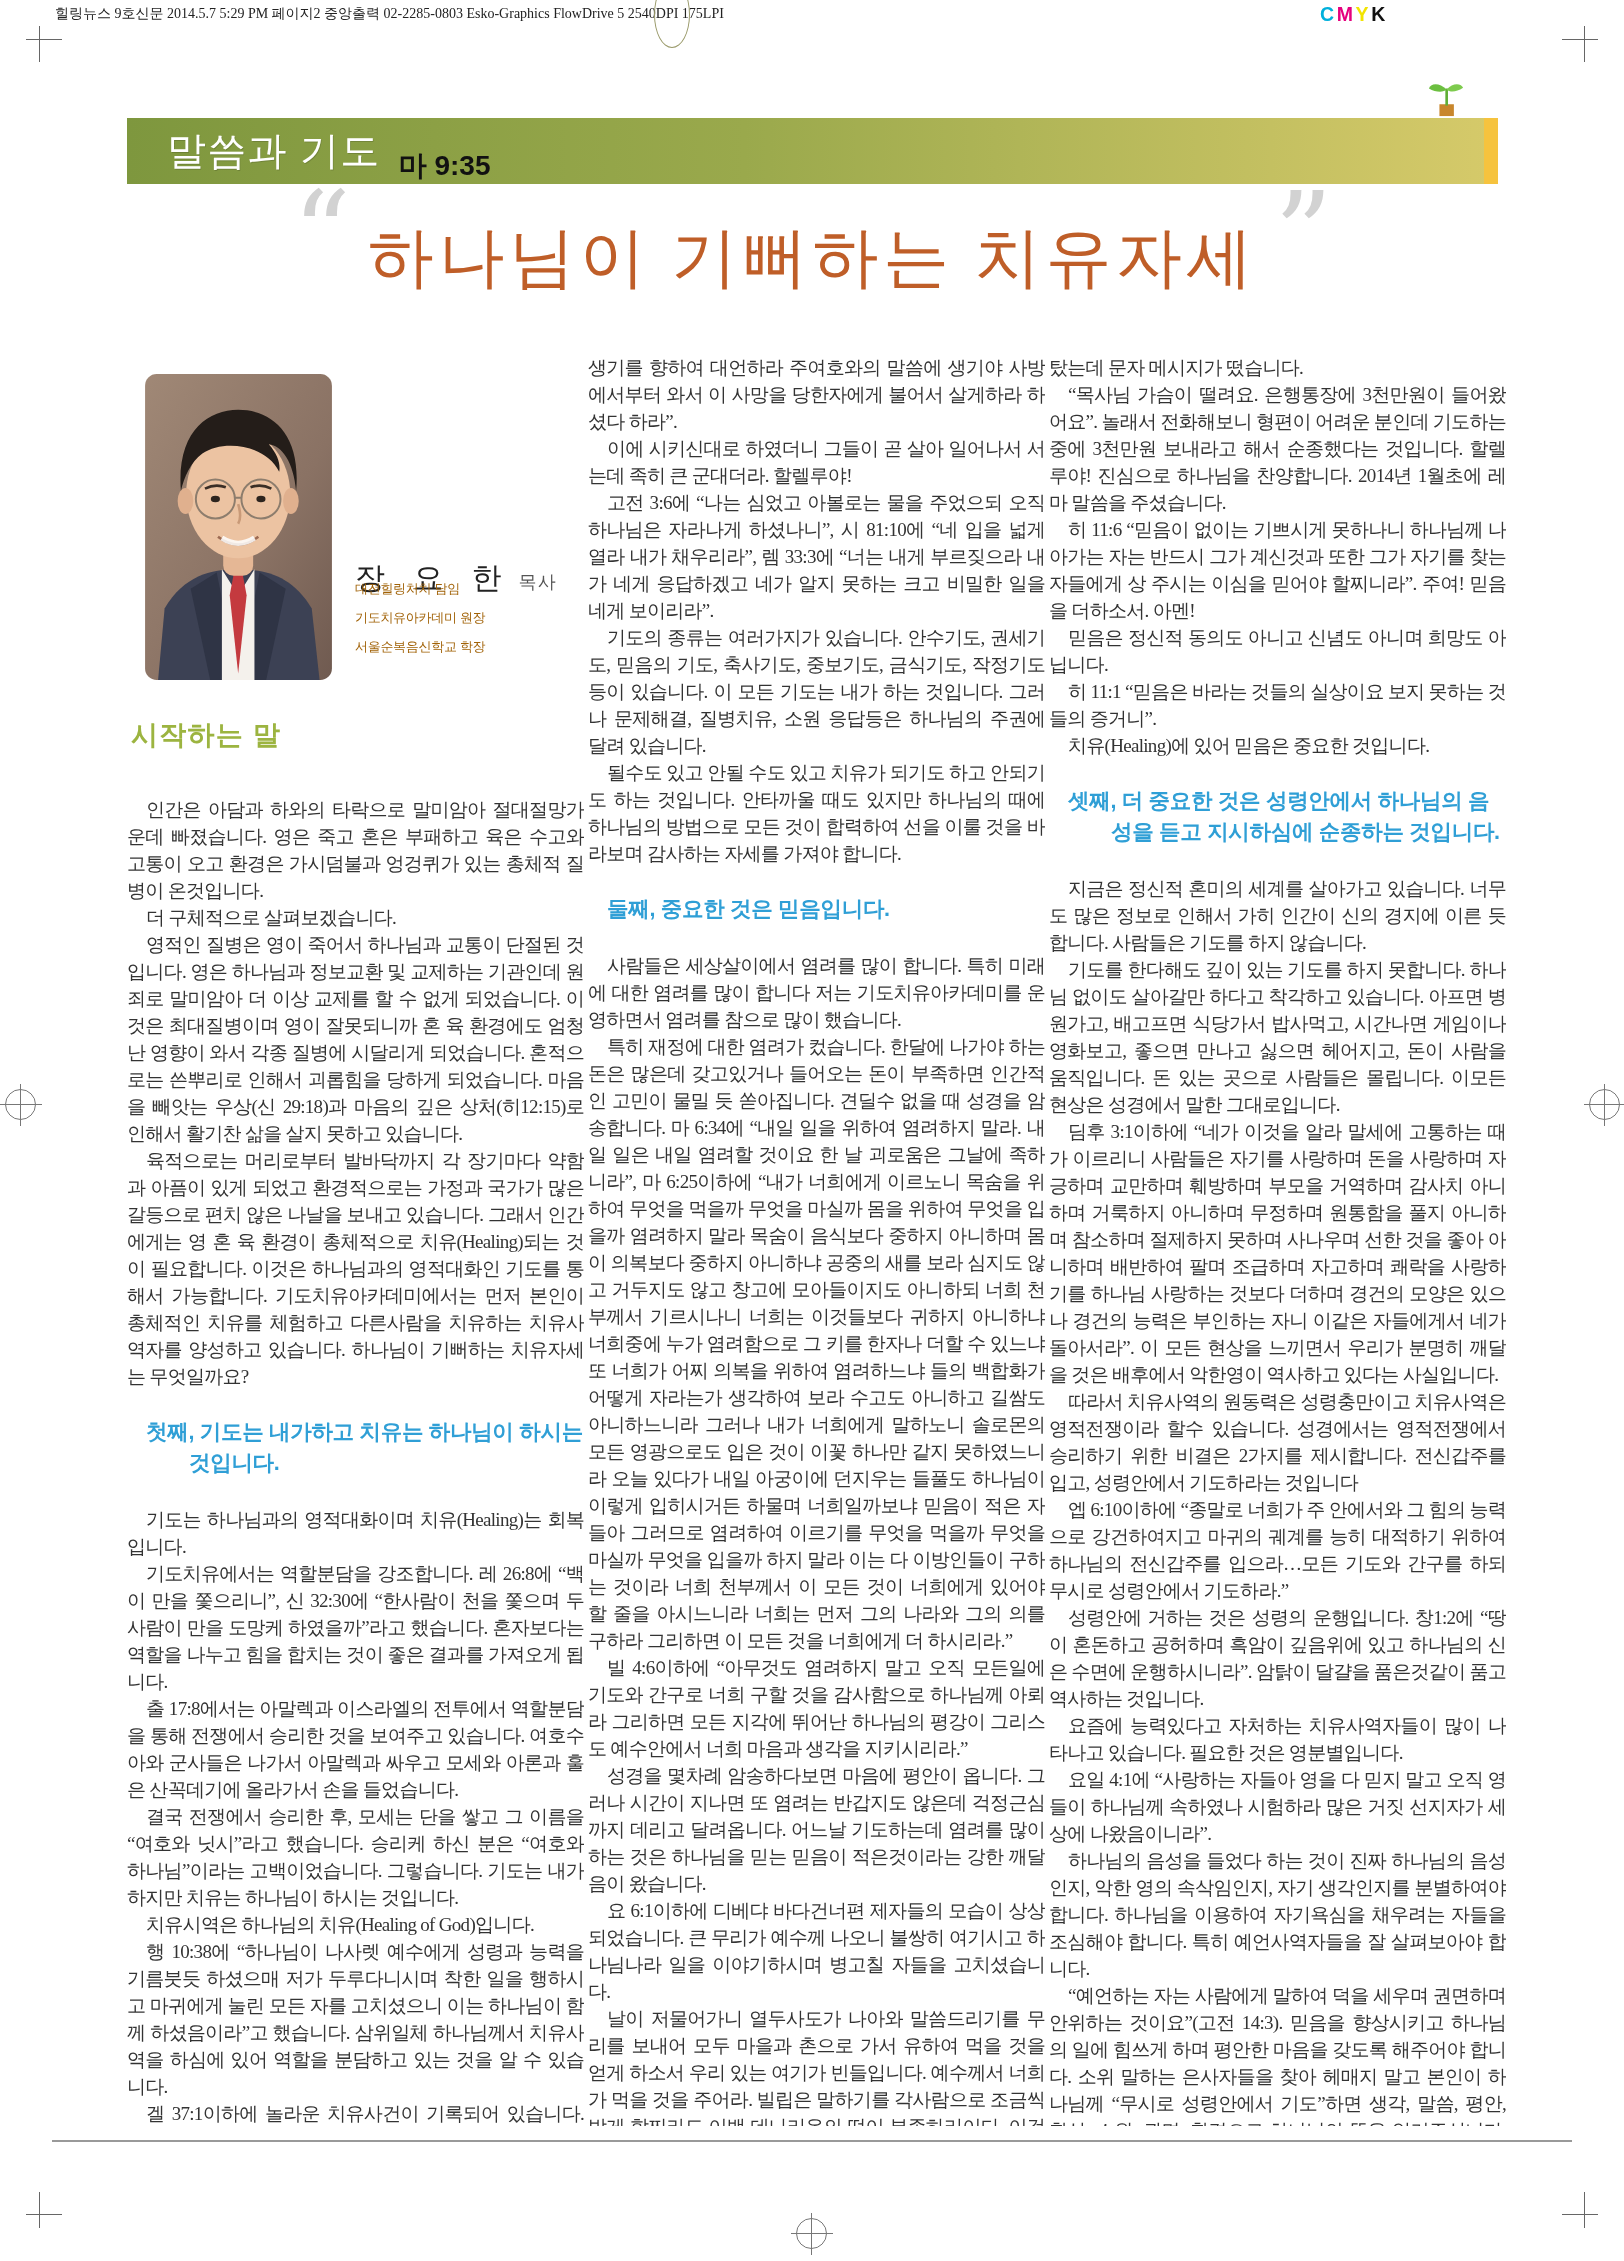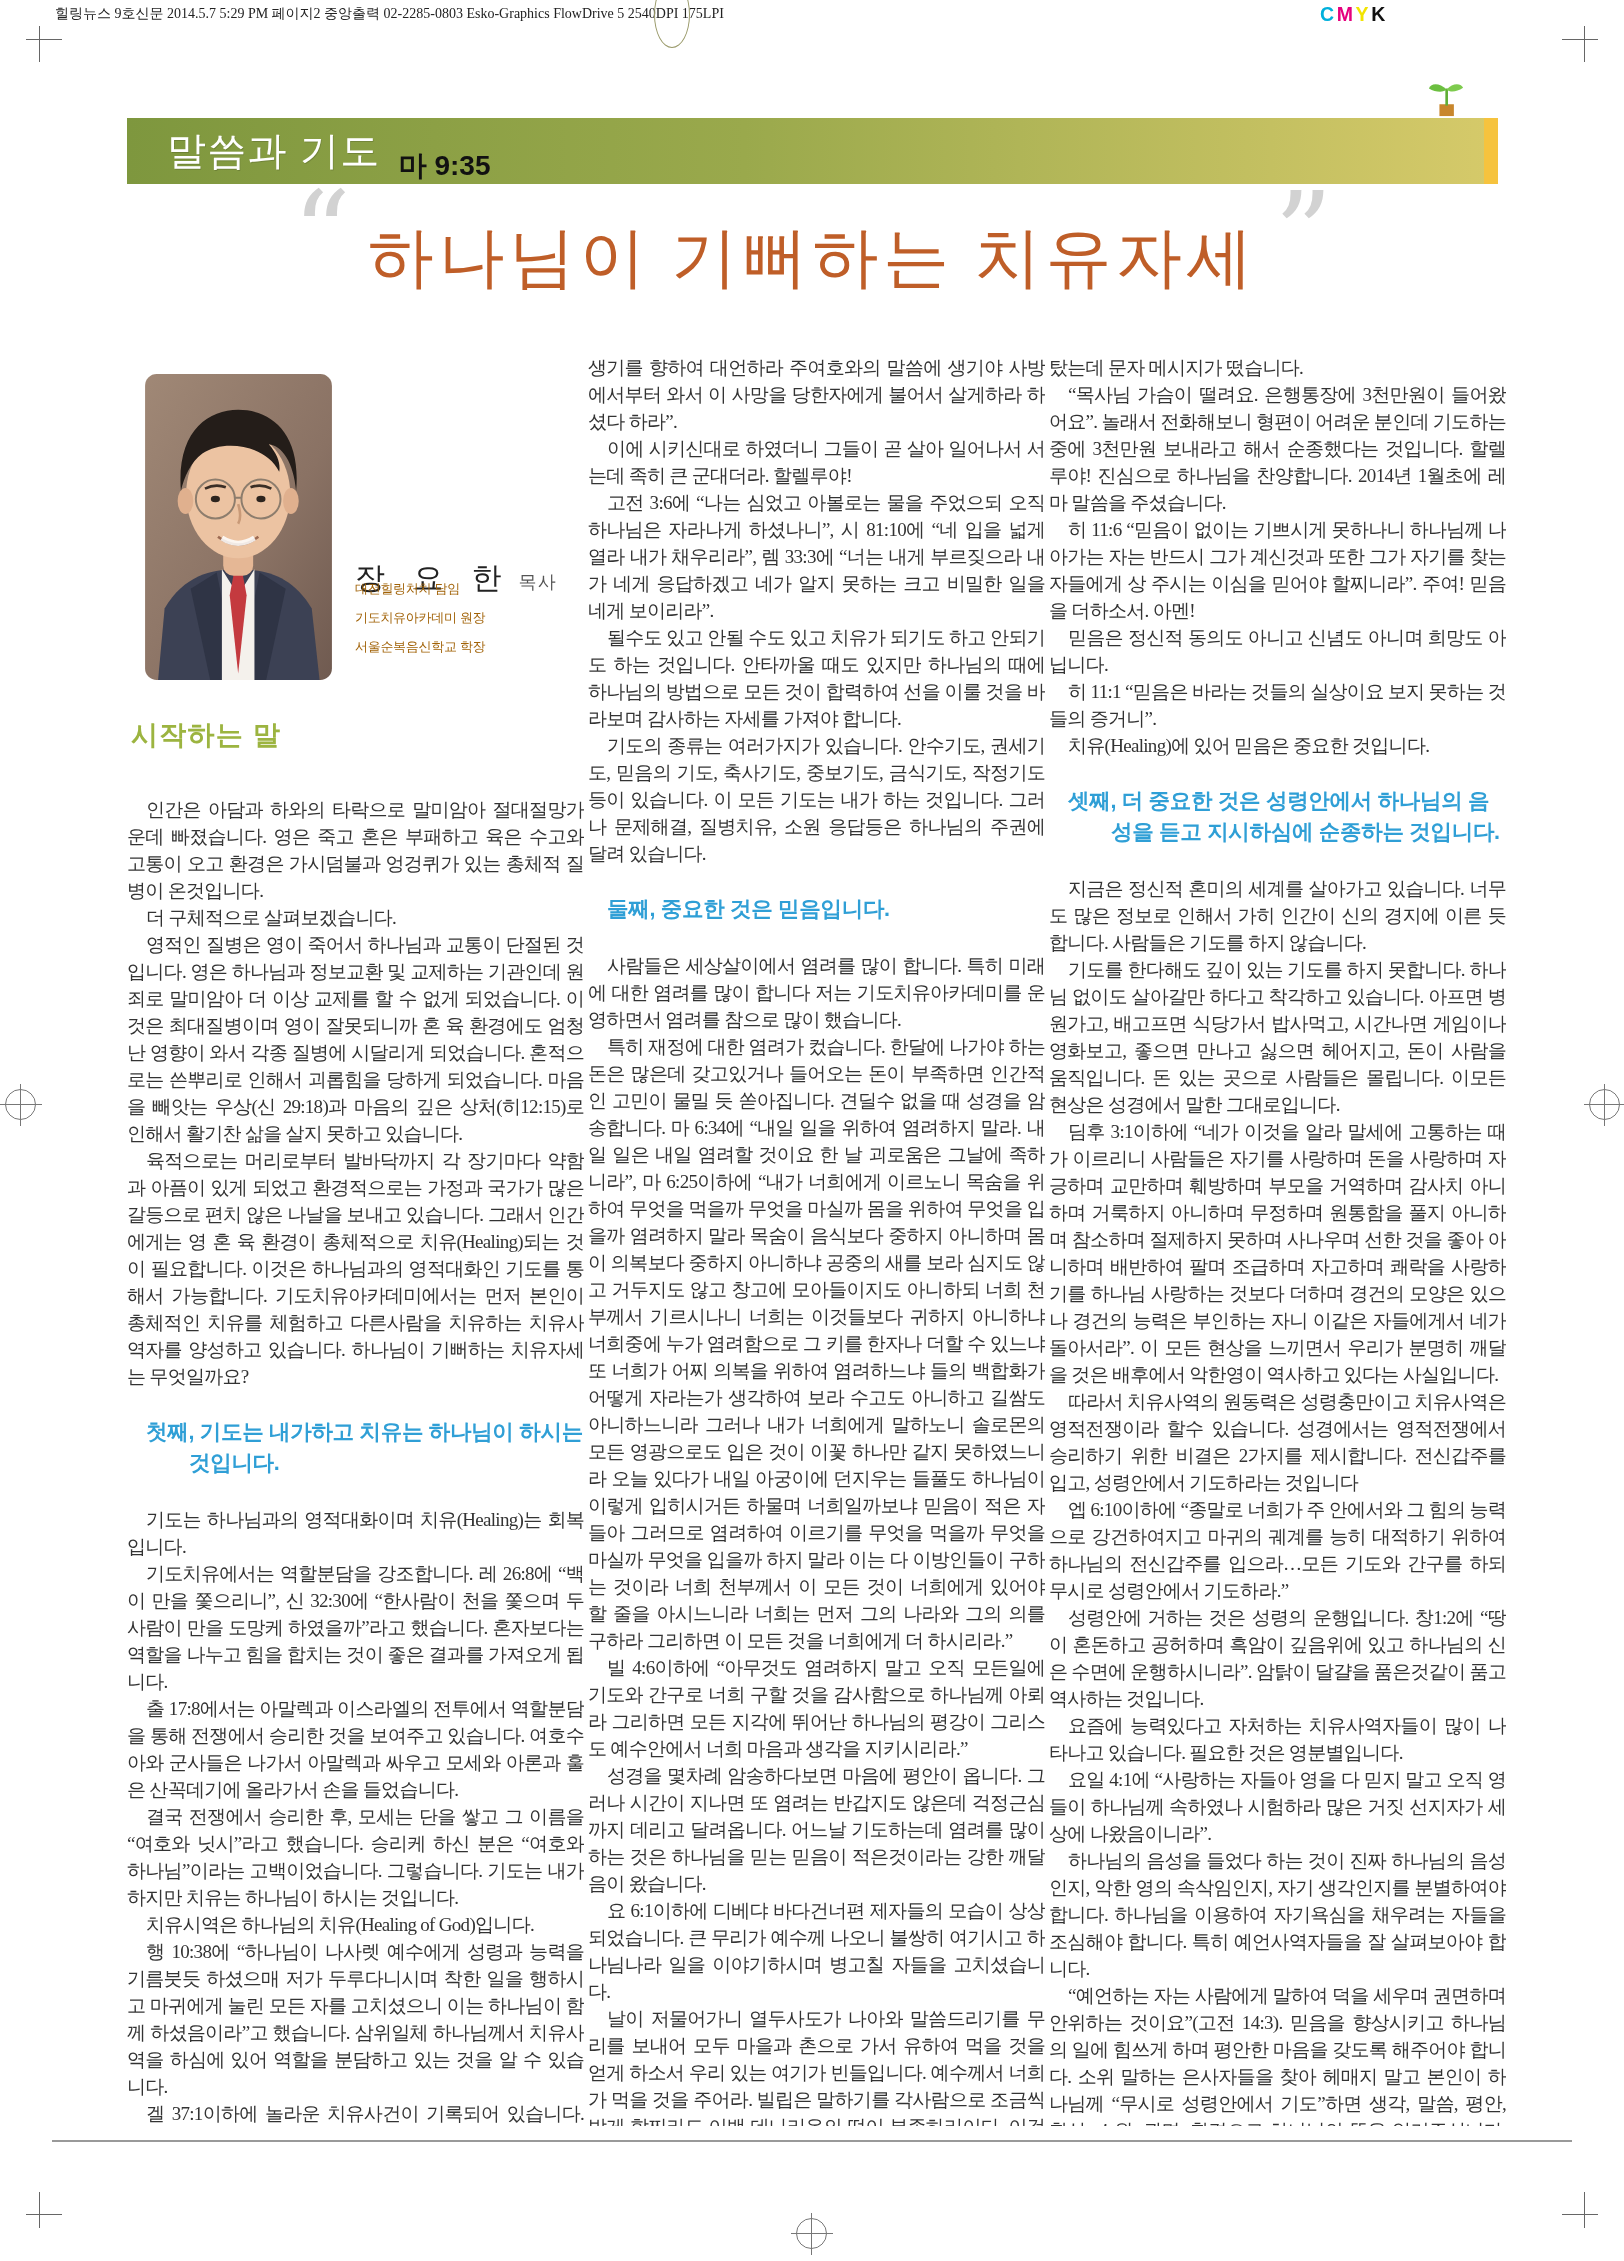--- a/index.html
+++ b/index.html
@@ -164,22 +164,22 @@
       <p class="p">출 17:8에서는 아말렉과 이스라엘의 전투에서 역할분담을 통해 전쟁에서 승리한 것을 보여주고 있습니다. 여호수아와 군사들은 나가서 아말렉과 싸우고 모세와 아론과 훌은 산꼭데기에 올라가서 손을 들었습니다.</p>
       <p class="p">결국 전쟁에서 승리한 후, 모세는 단을 쌓고 그 이름을 “여호와 닛시”라고 했습니다. 승리케 하신 분은 “여호와 하나님”이라는 고백이었습니다. 그렇습니다. 기도는 내가 하지만 치유는 하나님이 하시는 것입니다.</p>
       <p class="p">치유시역은 하나님의 치유(Healing of God)입니다.</p>
       <p class="p">행 10:38에 “하나님이 나사렛 예수에게 성령과 능력을 기름붓듯 하셨으매 저가 두루다니시며 착한 일을 행하시고 마귀에게 눌린 모든 자를 고치셨으니 이는 하나님이 함께 하셨음이라”고 했습니다. 삼위일체 하나님께서 치유사역을 하심에 있어 역할을 분담하고 있는 것을 알 수 있습니다.</p>
       <p class="p">겔 37:1이하에 놀라운 치유사건이 기록되어 있습니다. 하나님의 권능이 에스겔에게 임하여 성령께서 에스겔을 데리고 골짜기로 갑니다. 그곳에 뼈가 가득했습니다. 골짜기 지면에 뼈가 심히 많고 아주 말랐습니다. 하나님께서 에스겔에게 말씀하십니다. “인자야, 이 뼈들이 능히 살겠느냐”. 이때 대답을 잘해야 합니다. 못 산다고 하면 믿음 없다고 책망들을 수 있고, 산다고 했다가 못살면 낭패스러운 일입니다. 에스겔은 현명하게 대답했습니다. “주 여호와여 주께서 아시나이다”. 하나님께서 말씀하시기를 “너는 이 모든 뼈에게 대언하여 이르기를 너희 마른 뼈들아 여호와의 말씀을 들을지어다. 주 여호와께서 이 뼈들에게 말씀하시기를 내가 생기를 너희에게 들어가게 하나니 너희가 살리라 너희위에 힘줄을 두고 살을 입히고 가죽으로 덮고 너희속에 생기를 두리니 너희가 살리라 또 나를 여호와인줄 알리라 하셨다 하라”고 했습니다. 하나님은 전지전능하심에도 불구하시고 사역하실 때 혼자하지 않으십니다. 부족하지만 우리를 거룩한 도구로 삼으시고 통로로 사용하시어서 기적을 일으키고자 하십니다.</p>
     </div>
   <div class="col col2">
       <p class="p noindent">생기를 향하여 대언하라 주여호와의 말씀에 생기야 사방에서부터 와서 이 사망을 당한자에게 불어서 살게하라 하셨다 하라”.</p>
       <p class="p">이에 시키신대로 하였더니 그들이 곧 살아 일어나서 서는데 족히 큰 군대더라. 할렐루야!</p>
       <p class="p">고전 3:6에 “나는 심었고 아볼로는 물을 주었으되 오직 하나님은 자라나게 하셨나니”, 시 81:10에 “네 입을 넓게 열라 내가 채우리라”, 렘 33:3에 “너는 내게 부르짖으라 내가 네게 응답하겠고 네가 알지 못하는 크고 비밀한 일을 네게 보이리라”.</p>
+      <p class="p">기도의 종류는 여러가지가 있습니다. 안수기도, 권세기도, 믿음의 기도, 축사기도, 중보기도, 금식기도, 작정기도등이 있습니다. 이 모든 기도는 내가 하는 것입니다. 그러나 문제해결, 질병치유, 소원 응답등은 하나님의 주권에 달려 있습니다.</p>
       <p class="p">될수도 있고 안될 수도 있고 치유가 되기도 하고 안되기도 하는 것입니다. 안타까울 때도 있지만 하나님의 때에 하나님의 방법으로 모든 것이 합력하여 선을 이룰 것을 바라보며 감사하는 자세를 가져야 합니다.</p>
-      <p class="p">기도의 종류는 여러가지가 있습니다. 안수기도, 권세기도, 믿음의 기도, 축사기도, 중보기도, 금식기도, 작정기도등이 있습니다. 이 모든 기도는 내가 하는 것입니다. 그러나 문제해결, 질병치유, 소원 응답등은 하나님의 주권에 달려 있습니다.</p>
       <h3 class="h-blue">둘째, 중요한 것은 믿음입니다.</h3>
       <p class="p">사람들은 세상살이에서 염려를 많이 합니다. 특히 미래에 대한 염려를 많이 합니다 저는 기도치유아카데미를 운영하면서 염려를 참으로 많이 했습니다.</p>
       <p class="p">특히 재정에 대한 염려가 컸습니다. 한달에 나가야 하는 돈은 많은데 갖고있거나 들어오는 돈이 부족하면 인간적인 고민이 물밀 듯 쏟아집니다. 견딜수 없을 때 성경을 암송합니다. 마 6:34에 “내일 일을 위하여 염려하지 말라. 내일 일은 내일 염려할 것이요 한 날 괴로움은 그날에 족하니라”, 마 6:25이하에 “내가 너희에게 이르노니 목숨을 위하여 무엇을 먹을까 무엇을 마실까 몸을 위하여 무엇을 입을까 염려하지 말라 목숨이 음식보다 중하지 아니하며 몸이 의복보다 중하지 아니하냐 공중의 새를 보라 심지도 않고 거두지도 않고 창고에 모아들이지도 아니하되 너희 천부께서 기르시나니 너희는 이것들보다 귀하지 아니하냐 너희중에 누가 염려함으로 그 키를 한자나 더할 수 있느냐 또 너희가 어찌 의복을 위하여 염려하느냐 들의 백합화가 어떻게 자라는가 생각하여 보라 수고도 아니하고 길쌈도 아니하느니라 그러나 내가 너희에게 말하노니 솔로몬의 모든 영광으로도 입은 것이 이꽃 하나만 같지 못하였느니라 오늘 있다가 내일 아궁이에 던지우는 들풀도 하나님이 이렇게 입히시거든 하물며 너희일까보냐 믿음이 적은 자들아 그러므로 염려하여 이르기를 무엇을 먹을까 무엇을 마실까 무엇을 입을까 하지 말라 이는 다 이방인들이 구하는 것이라 너희 천부께서 이 모든 것이 너희에게 있어야 할 줄을 아시느니라 너희는 먼저 그의 나라와 그의 의를 구하라 그리하면 이 모든 것을 너희에게 더 하시리라.”</p>
       <p class="p">빌 4:6이하에 “아무것도 염려하지 말고 오직 모든일에 기도와 간구로 너희 구할 것을 감사함으로 하나님께 아뢰라 그리하면 모든 지각에 뛰어난 하나님의 평강이 그리스도 예수안에서 너희 마음과 생각을 지키시리라.”</p>
       <p class="p">성경을 몇차례 암송하다보면 마음에 평안이 옵니다. 그러나 시간이 지나면 또 염려는 반갑지도 않은데 걱정근심까지 데리고 달려옵니다. 어느날 기도하는데 염려를 많이 하는 것은 하나님을 믿는 믿음이 적은것이라는 강한 깨달음이 왔습니다.</p>
       <p class="p">요 6:1이하에 디베댜 바다건너편 제자들의 모습이 상상되었습니다. 큰 무리가 예수께 나오니 불쌍히 여기시고 하나님나라 일을 이야기하시며 병고칠 자들을 고치셨습니다.</p>
       <p class="p">날이 저물어가니 열두사도가 나아와 말씀드리기를 무리를 보내어 모두 마을과 촌으로 가서 유하여 먹을 것을 얻게 하소서 우리 있는 여기가 빈들입니다. 예수께서 너희가 먹을 것을 주어라. 빌립은 말하기를 각사람으로 조금씩 받게 할찌라도 이백 데나리온의 떡이 부족하리이다. 이것이 제자들의 시각이었고 믿음이었습니다. 여기는 빈들이고 날은 저물었고 돈은 없다는 것입니다.</p>
     </div>
   <div class="col col3">
       <p class="p noindent">탔는데 문자 메시지가 떴습니다.</p>

